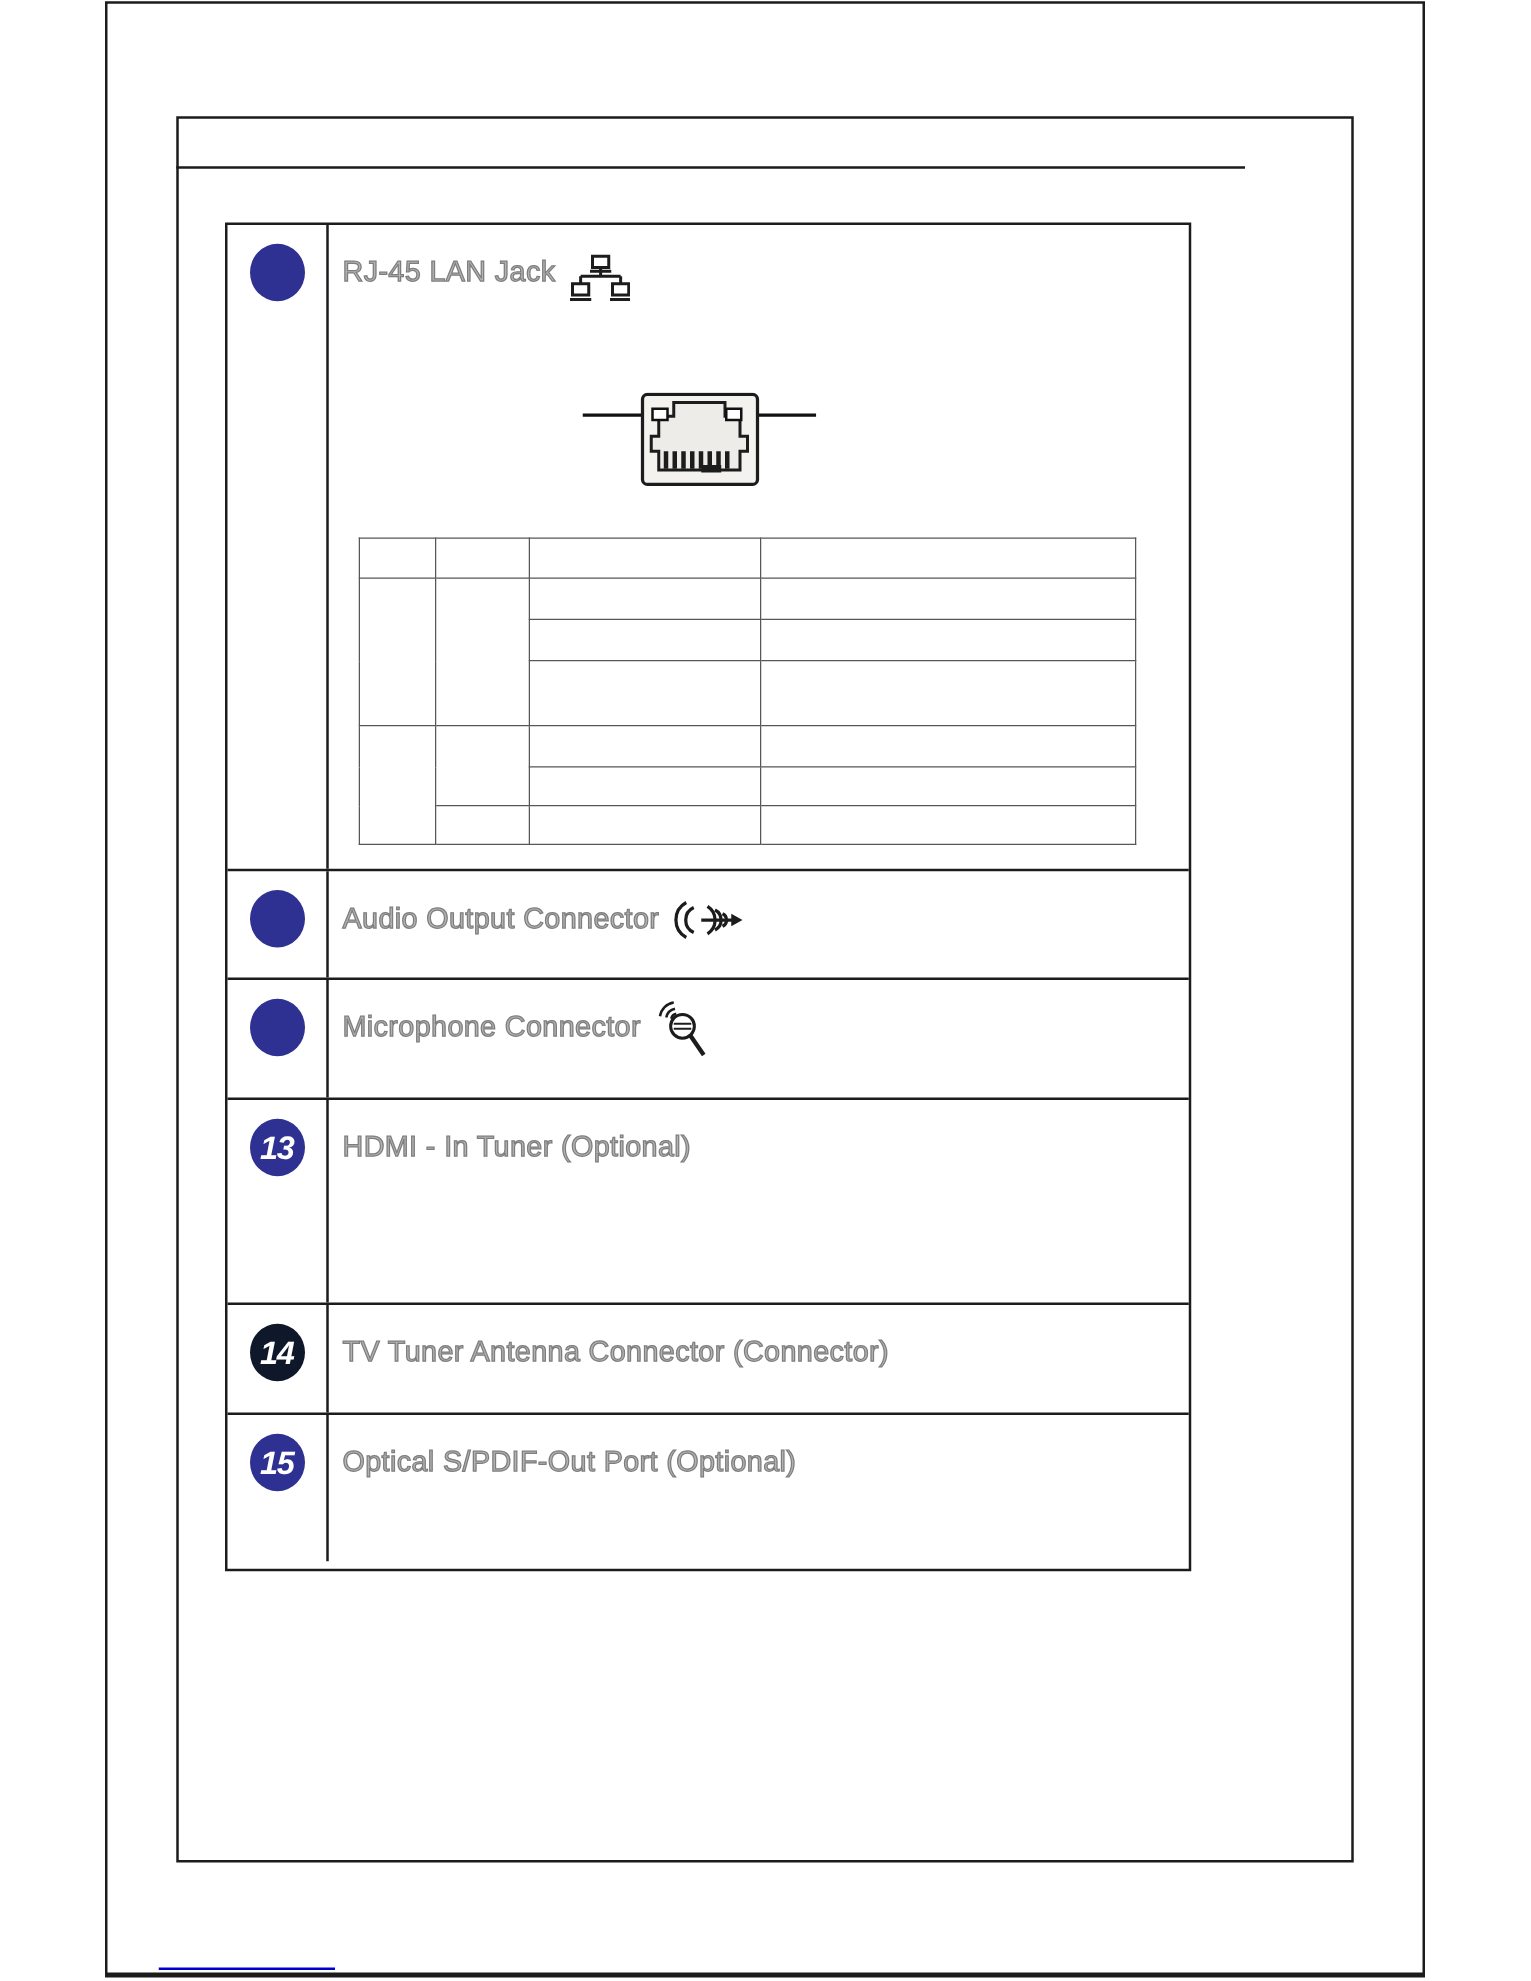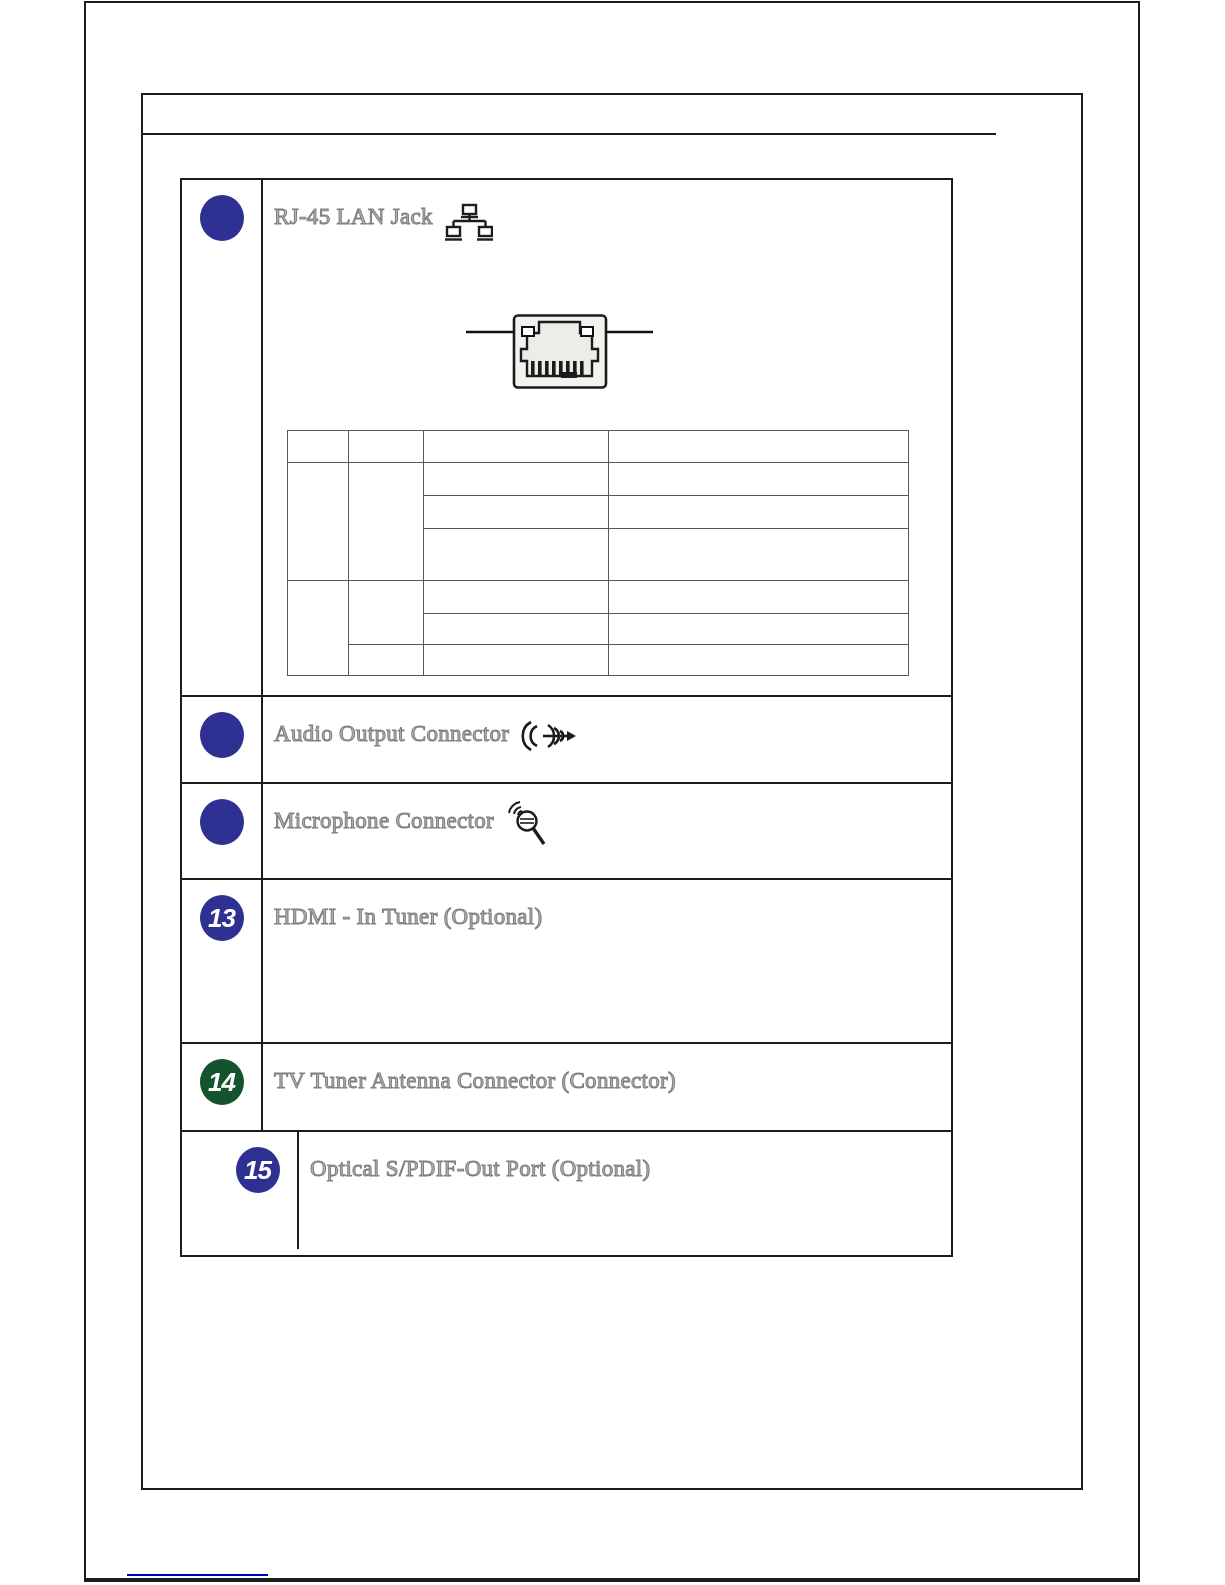--- a/index.html
+++ b/index.html
@@ -20,36 +20,36 @@
     background:#1c1c1c;
   }
   
   .ports-table {
     position:absolute; left:180px; top:178px; width:769px; height:1075px;
     border:2px solid #1c1c1c; display:flex; flex-direction:column;
   }
   .port-row { position:relative; display:flex; box-sizing:border-box; }
   .port-row + .port-row { border-top:2px solid #1c1c1c; }
   .r1 { height:515px; } .r2 { height:96px; } .r3 { height:87px; }
-  .r4 { height:164px; } .r5 { height:88px; } .r6 { height:119px;padding-left:36px; }
+  .r4 { height:164px; } .r5 { height:88px; } .r6 { height:119px; }
   .badge-cell {
     flex:none; width:79px; border-right:2px solid #1c1c1c;
     display:flex; justify-content:center; align-items:flex-start;
   }
   .badge {
     width:44px; height:46px; margin-top:15px; border-radius:50%;
     color:#ffffff; font-weight:bold; font-size:26px; letter-spacing:-1px;
     display:flex; align-items:center; justify-content:center;font-style:italic;
   }
   .title-cell {
     flex:1; padding:21px 0 0 11px; display:flex; align-items:flex-start; gap:12px;
   }
   .port-title {
     font-size:23px; line-height:32px; color:#b3b3b3;
-    -webkit-text-stroke:1px #7e7e7e; letter-spacing:0.3px; white-space:nowrap;font-family:Liberation Serif, serif;
+    -webkit-text-stroke:1px #7e7e7e; letter-spacing:0.3px; white-space:nowrap;
   }
   .title-icon { flex:none; margin-top:2px; }
   
   .jack-figure { position:absolute; left:284px; top:134px; width:187px; height:76px; }
   
   .led-table {
     position:absolute; left:105px; top:250px; border-collapse:collapse;
     table-layout:fixed;
   }
   .led-table td {
@@ -212,21 +212,21 @@
       <div class="badge-cell">
         <div class="badge" style="background:#2e3192">13</div>
       </div>
       <div class="title-cell">
         <span class="port-title">HDMI - In Tuner (Optional)</span>
       </div>
     </div>
 
     <div class="port-row r5">
       <div class="badge-cell">
-        <div class="badge" style="background:#14532d">14</div>
+        <div class="badge" style="background:#0f172a">14</div>
       </div>
       <div class="title-cell">
         <span class="port-title">TV Tuner Antenna Connector (Connector)</span>
       </div>
     </div>
 
     <div class="port-row r6">
       <div class="badge-cell">
         <div class="badge" style="background:#2e3192">15</div>
       </div>

